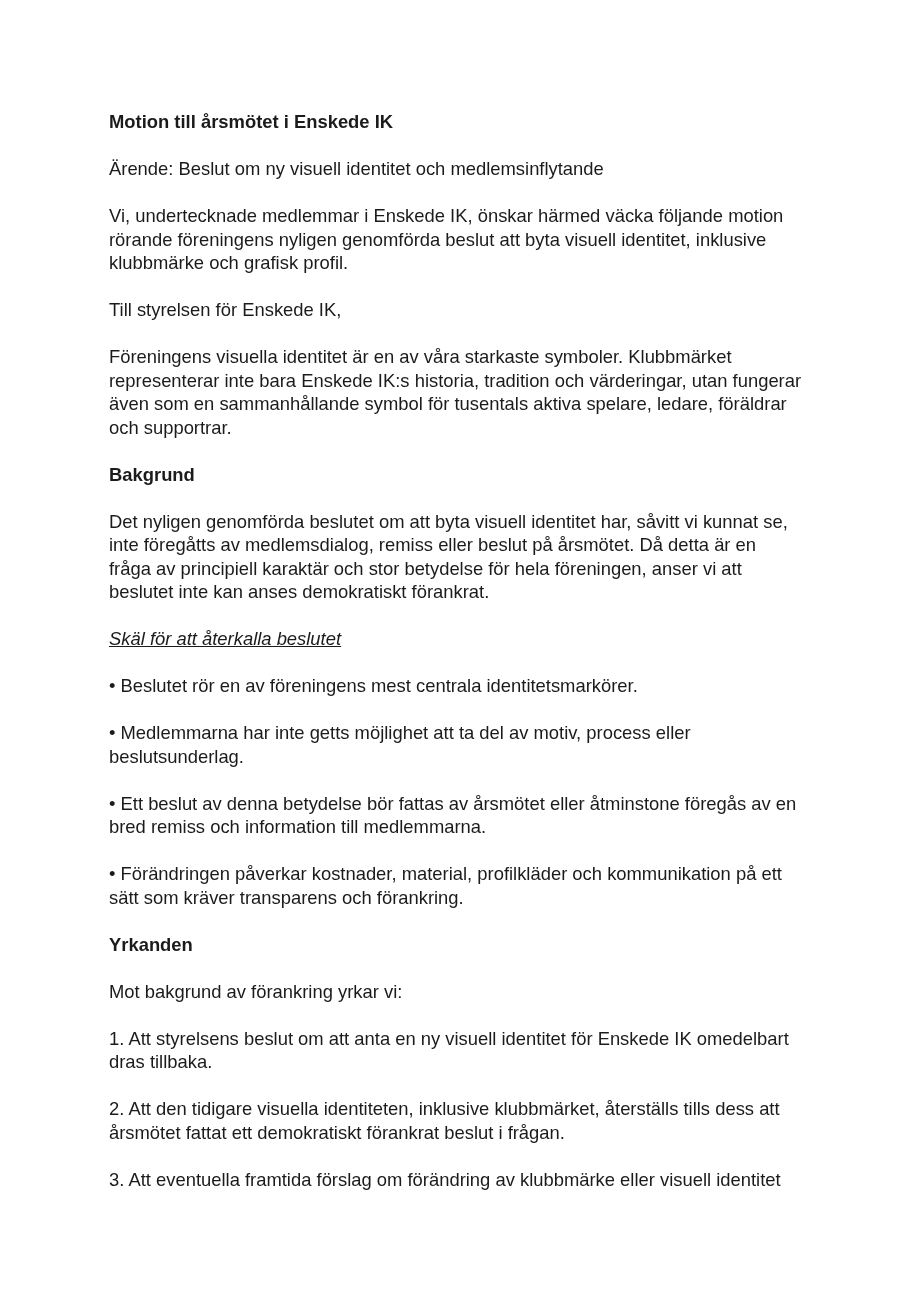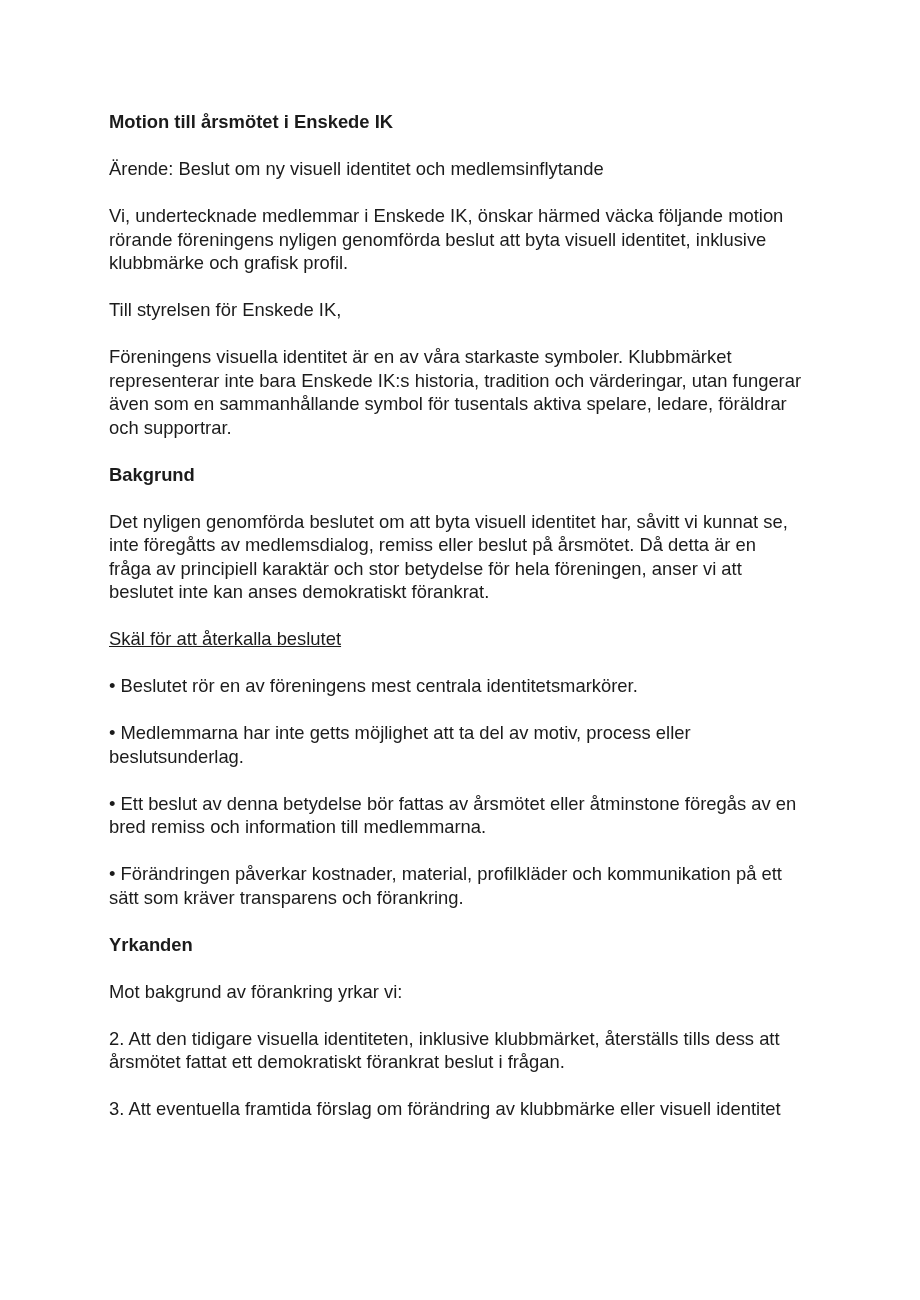--- a/index.html
+++ b/index.html
@@ -24,20 +24,21 @@
     line-height: 23.5px;
     white-space: pre-line;
     max-width: 740px;
     letter-spacing: 0;
   }
   .bold {
     font-weight: bold;
   }
   .underline {
     text-decoration: underline;
+    font-style: italic;
   }
   strong.inline-label {
     font-weight: normal;
   }
 </style>
 </head>
 <body>
 
 <div class="doc">
 
@@ -73,19 +74,21 @@
   <p class="block">• Ett beslut av denna betydelse bör fattas av årsmötet eller åtminstone föregås av en
 bred remiss och information till medlemmarna.</p>
 
   <p class="block">• Förändringen påverkar kostnader, material, profilkläder och kommunikation på ett
 sätt som kräver transparens och förankring.</p>
 
   <p class="block bold">Yrkanden</p>
 
   <p class="block">Mot bakgrund av förankring yrkar vi:</p>
 
+  <p class="block">1. Att styrelsens beslut om att anta en ny visuell identitet för Enskede IK omedelbart
+dras tillbaka.</p>
 
   <p class="block">2. Att den tidigare visuella identiteten, inklusive klubbmärket, återställs tills dess att
 årsmötet fattat ett demokratiskt förankrat beslut i frågan.</p>
 
   <p class="block">3. Att eventuella framtida förslag om förändring av klubbmärke eller visuell identitet</p>
 
 </div>
 
 </body></html>

